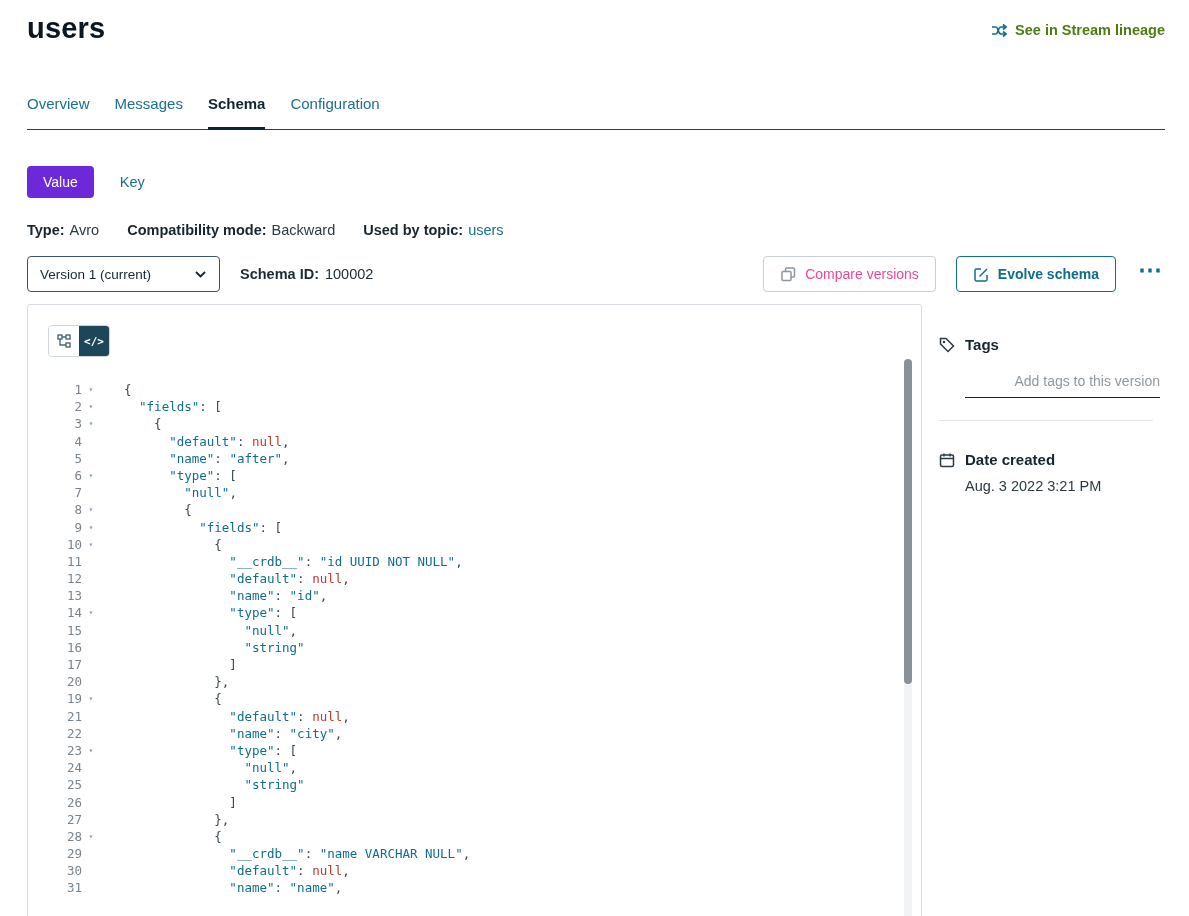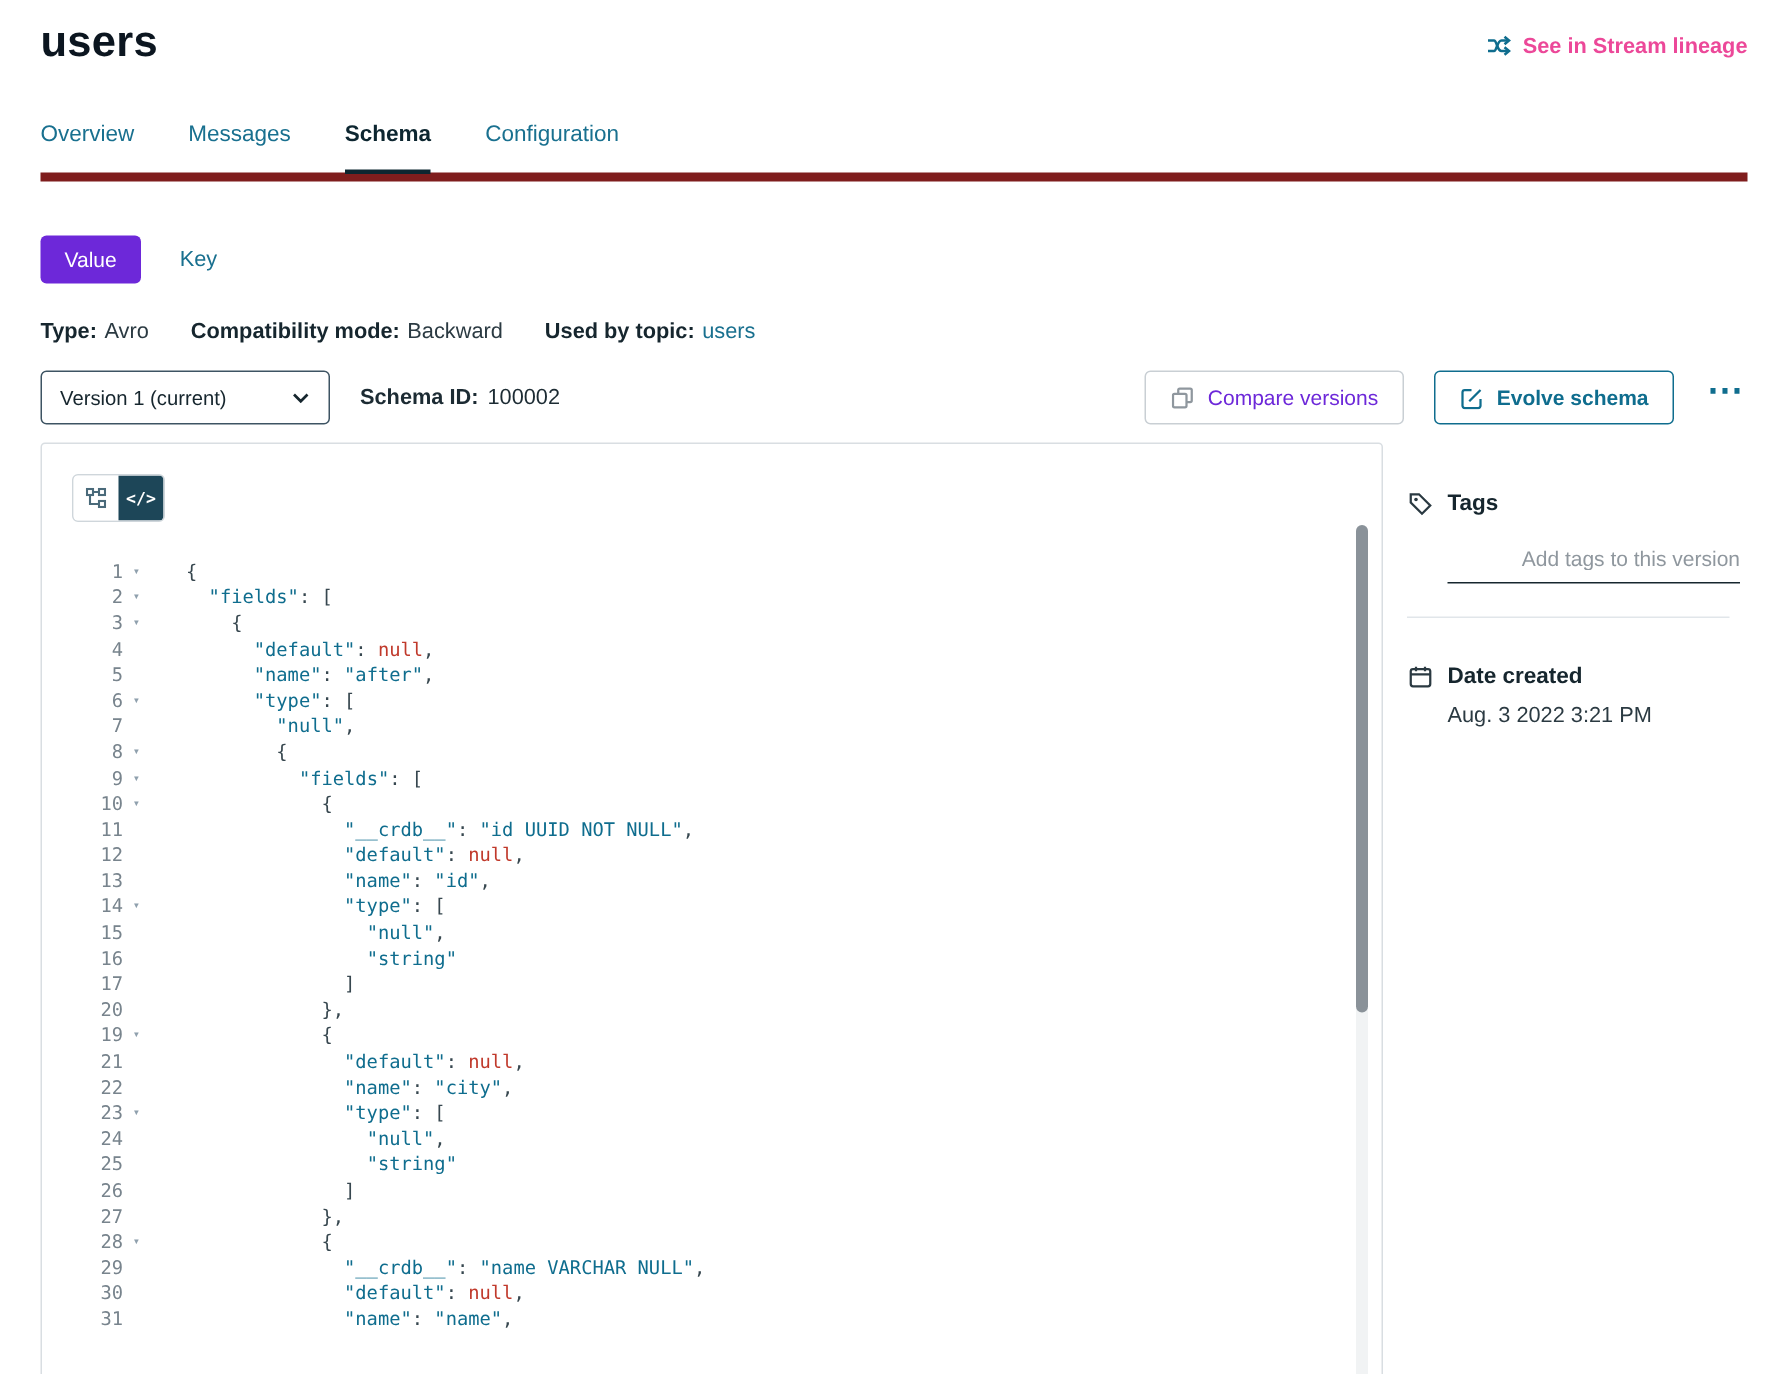--- a/index.html
+++ b/index.html
@@ -3,25 +3,25 @@
 <meta charset="utf-8">
 <style>
   * { margin:0; padding:0; box-sizing:border-box; }
   html,body { width:1189px; height:916px; overflow:hidden; background:#ffffff;
     font-family:"Liberation Sans", sans-serif; color:#1c2b33; }
   .page { padding:10px 24px 0 27px; }
 
   
   .top { display:flex; justify-content:space-between; align-items:flex-start; margin-top:2px; }
   h1.title { font-size:29px; font-weight:800; color:#0c1620; letter-spacing:0.2px; }
-  .lineage { display:flex; align-items:center; gap:7px; color:#ec4899; font-size:14.5px;
+  .lineage { display:flex; gap:7px; color:#4d7c0f; font-size:14.5px;
     font-weight:600; margin-top:10px; cursor:pointer; text-decoration:none; }
 
   
-  .tabs { display:flex; gap:36px; margin-top:28px; border-bottom:6px solid #7f1d1d; }
+  .tabs { display:flex; gap:25px; margin-top:42px; border-bottom:1px solid #7f1d1d; }
   .tab { font-size:15px; color:#19708f; padding:8px 0 15px 0; cursor:pointer; }
   .tab.active { color:#0d2630; font-weight:600; border-bottom:3px solid #0d2630; margin-bottom:-1px; }
 
   
   .vk { display:flex; align-items:center; gap:26px; margin-top:36px; }
   .btn-dark { background:#6d28d9; color:#fff; border:none; border-radius:4px;
     font-size:14px; padding:8px 16px; cursor:pointer; font-family:inherit; }
   .key-link { color:#19708f; font-size:14.5px; cursor:pointer; }
 
   
@@ -34,21 +34,21 @@
   
   .version-bar { display:flex; align-items:center; margin-top:18px; }
   .select { display:flex; align-items:center; justify-content:space-between; width:193px; height:36px;
     border:1px solid #3e5463; border-radius:4px; padding:0 10px 0 12px; font-size:13.5px;
     color:#16262e; cursor:pointer; background:#fff; }
   .schema-id { display:flex; gap:6px; margin-left:20px; font-size:14.5px; }
   .schema-id .lbl { font-weight:700; }
   .vb-right { margin-left:auto; display:flex; align-items:center; gap:20px; }
   .btn-outline { display:flex; align-items:center; gap:8px; height:36px; padding:0 16px;
     background:#fff; border-radius:4px; font-size:14px; cursor:pointer; font-family:inherit; }
-  .btn-disabled { border:1px solid #c9cfd4; color:#6d28d9; cursor:default; }
+  .btn-disabled { border:1px solid #c9cfd4; color:#ec4899; cursor:default; }
   .btn-teal { border:1px solid #0f6d8e; color:#0f6d8e; font-weight:600; }
   .more { color:#0f6d8e; font-size:24px; letter-spacing:1px; line-height:10px; cursor:pointer;
     padding:0 2px 8px 2px; font-weight:700; }
 
   
   .main { display:flex; margin-top:12px; height:648px; }
   .code-panel { position:relative; flex:0 0 895px; border:1px solid #d9dee2; border-radius:3px;
     padding:20px 0 0 20px; overflow:hidden; }
   .toggle-group { display:flex; width:62px; border-radius:4px; overflow:hidden;
     border:1px solid #cfd6db; }

